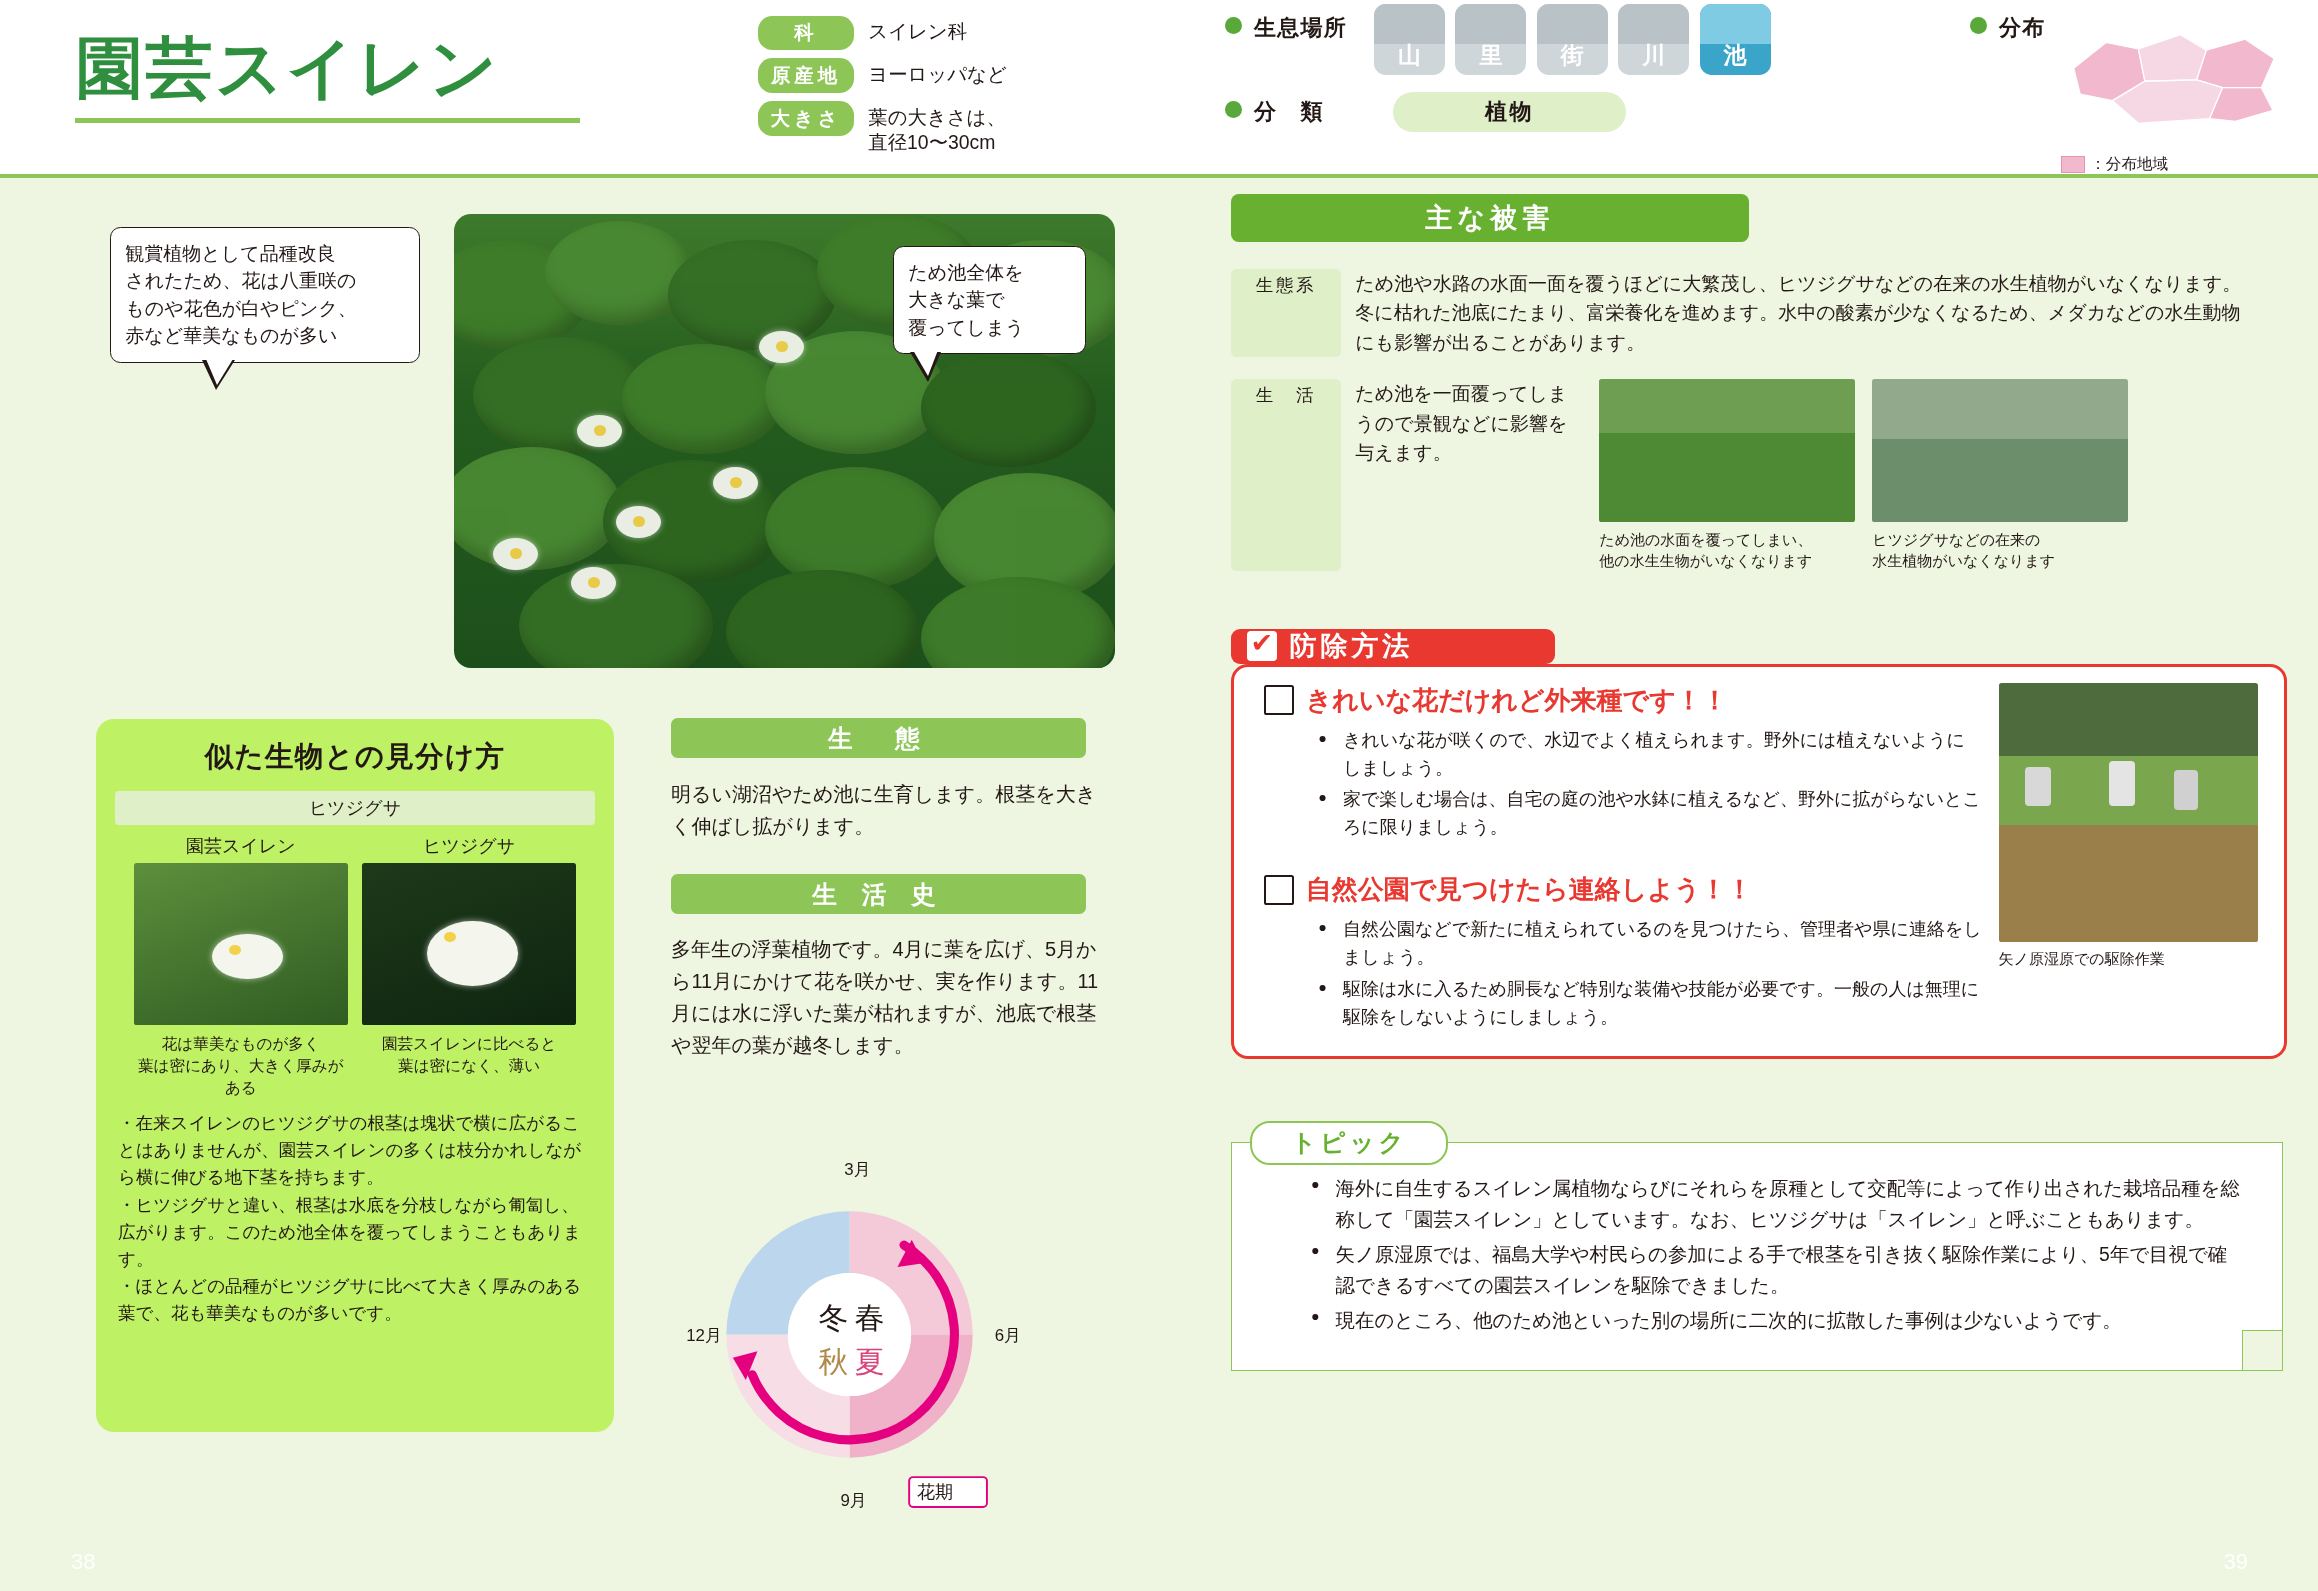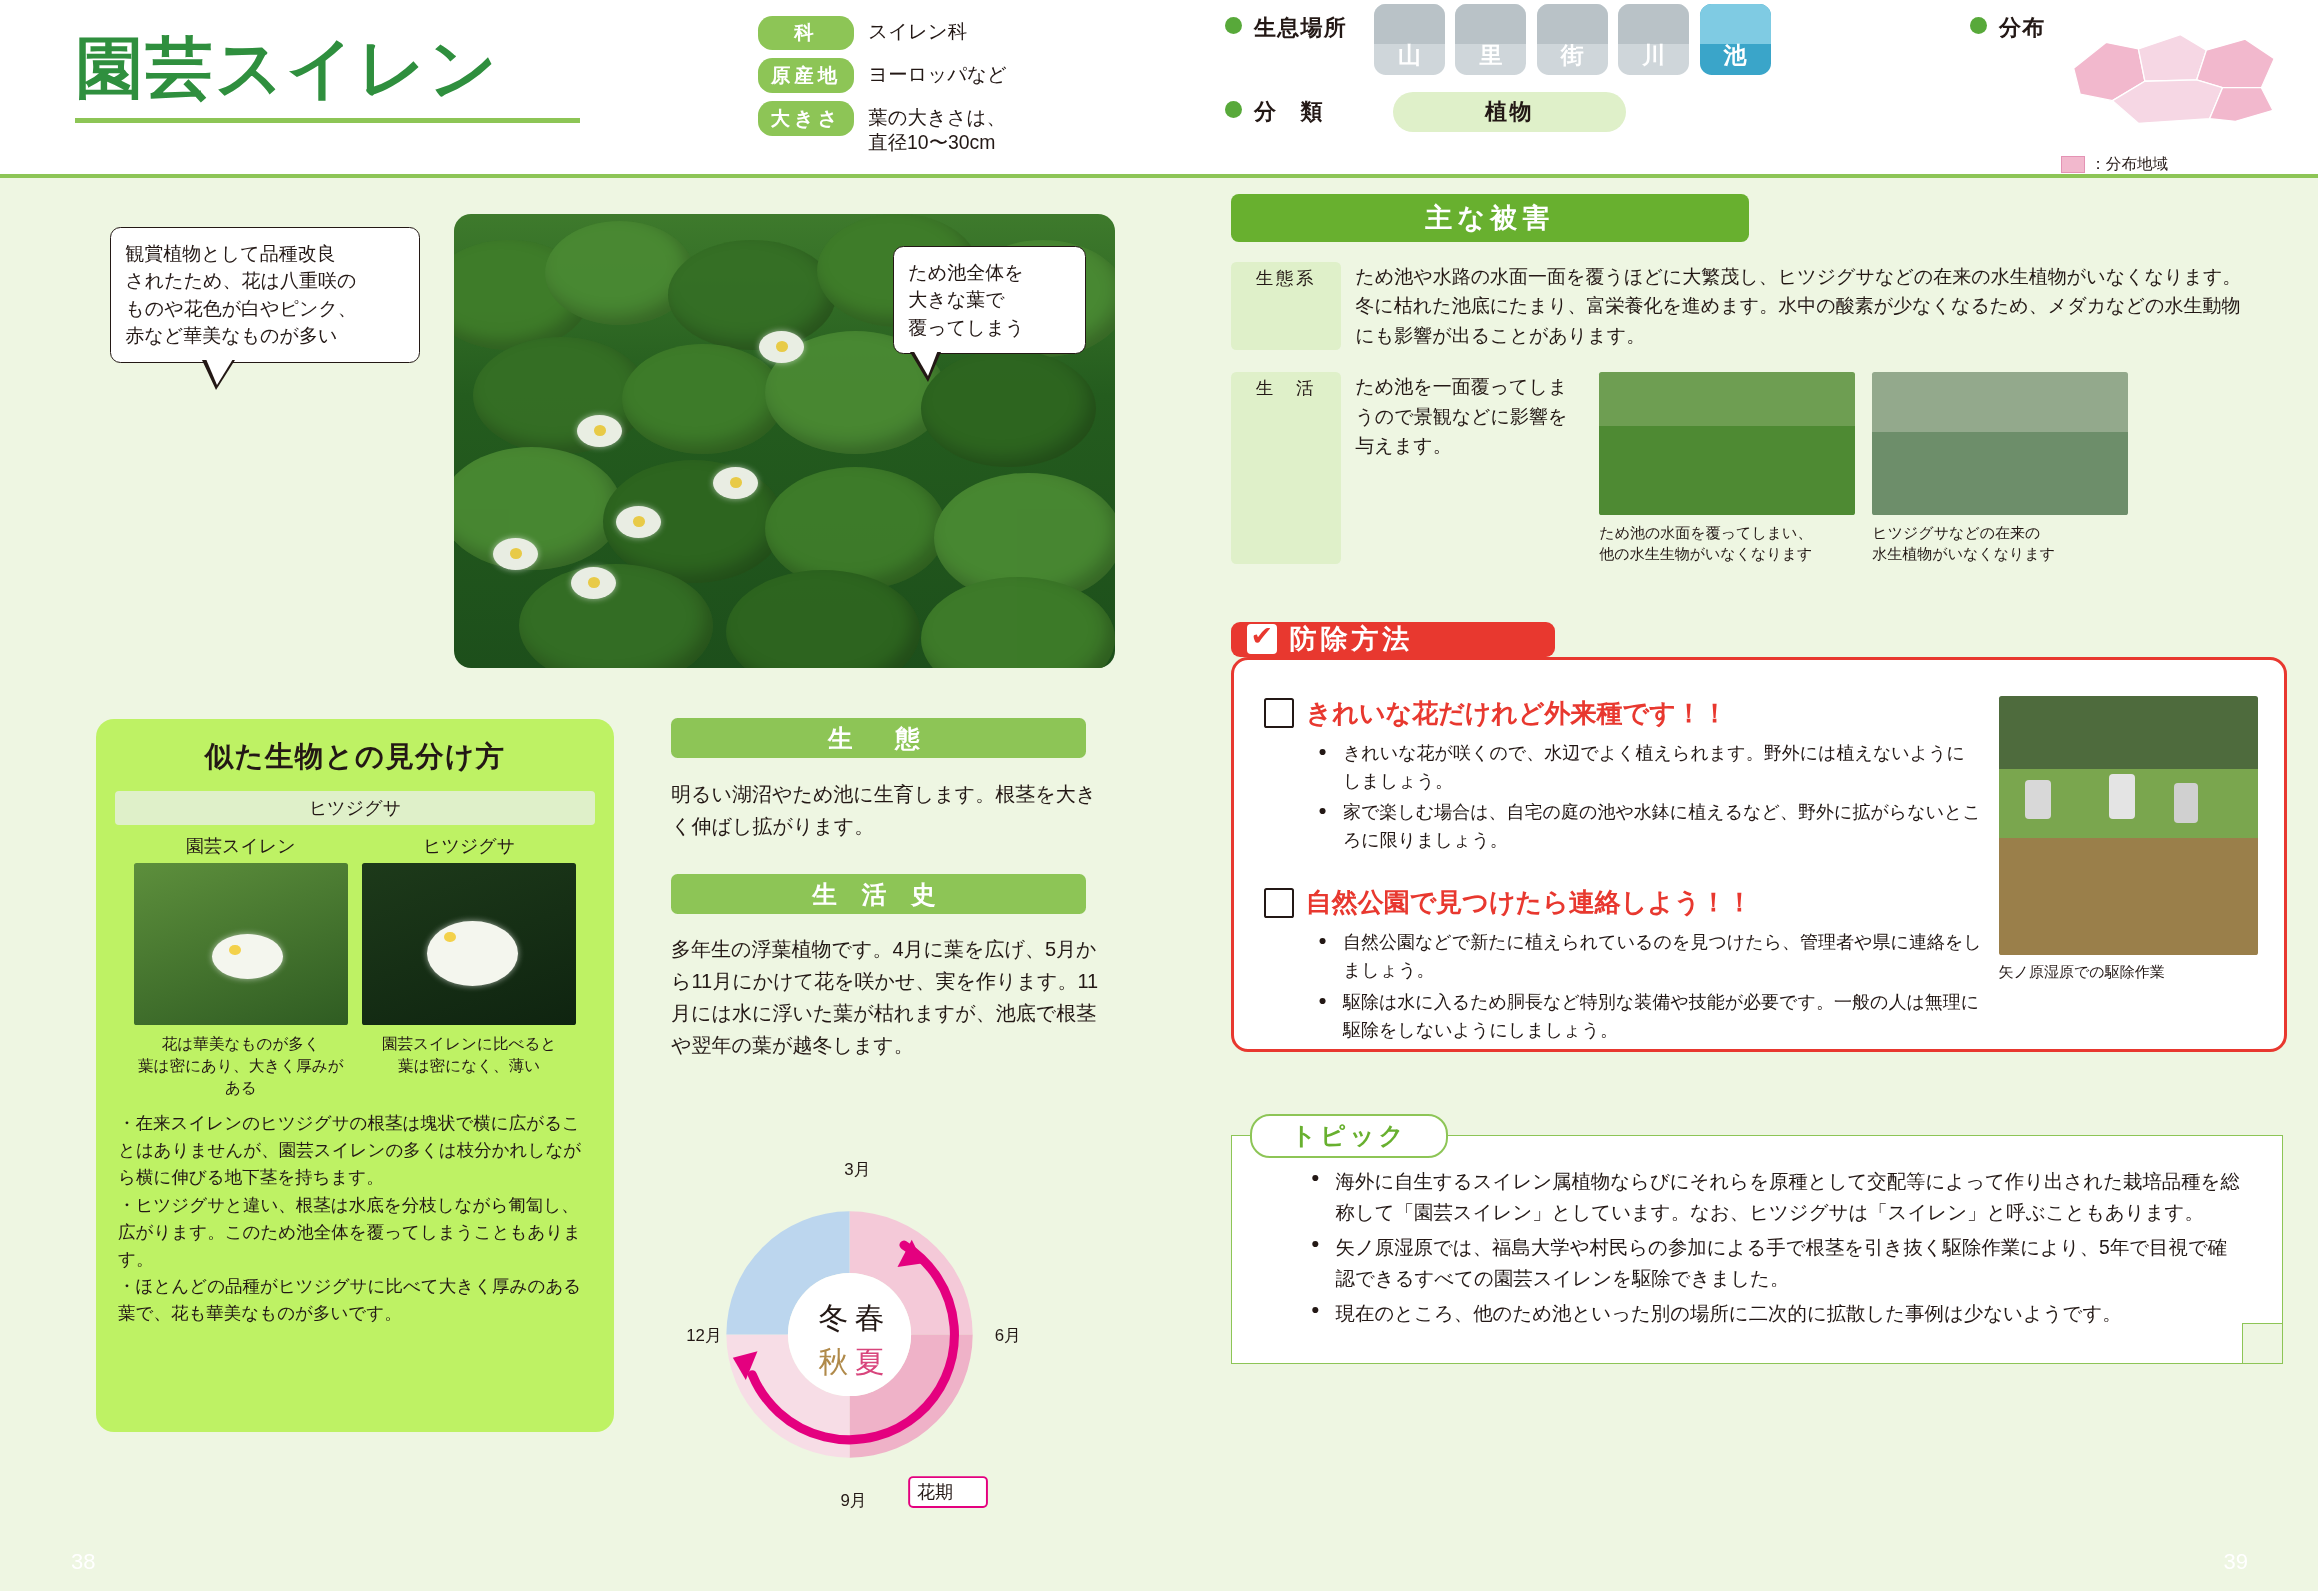--- a/index.html
+++ b/index.html
@@ -102,21 +102,21 @@
   
   .rp{position:absolute;left:1231px;top:194px;width:1050px;}
   .title-band{
     width:518px;height:48px;border-radius:7.8px;background:#68b02f;color:#ffffff;
     font-size:27px;font-weight:bold;display:flex;align-items:center;justify-content:center;letter-spacing:5.2px;
   }
   .tag{
     display:inline-block;background:#dff0c9;border-radius:5.2px;font-size:17.5px;
     padding:3.9px 0;width:110px;text-align:center;letter-spacing:2.6px;color:#231815;
   }
-  .dmg-row{display:flex;margin-top:20px;}
+  .dmg-row{display:flex;margin-top:27px;}
   .dmg-body{font-size:19px;line-height:1.55;margin-left:14.3px;}
   .thumb{width:256px;height:143px;border-radius:2.6px;overflow:hidden;}
   .thumb.a{background:linear-gradient(180deg,#6e9e52 0 38%,#4e8a33 38% 100%);}
   .thumb.b{background:linear-gradient(180deg,#93a98c 0 42%,#6d8e6a 42% 100%);}
   .thumb-cap{font-size:15px;line-height:1.4;margin-top:6.5px;}
   .bouzyo-tab{
     position:absolute;left:0;top:0;width:324px;height:35px;border-radius:9px;background:#e8382f;
     color:#ffffff;font-size:27px;font-weight:bold;display:flex;align-items:center;letter-spacing:3.9px;padding-left:15.6px;box-sizing:border-box;
   }
   .chk{
@@ -338,21 +338,21 @@
       </div>
       <div style="margin-left:17px">
         <div class="thumb b"></div>
         <div class="thumb-cap" style="white-space:pre-line">ヒツジグサなどの在来の
 水生植物がいなくなります</div>
       </div>
     </div>
 
     <div style="position:relative;margin-top:58px;height:447px">
       <div class="bouzyo-box">
-        <div style="padding:36px 26px 0 30px;display:flex;">
+        <div style="padding:16px 26px 0 30px;display:flex;">
           <div style="width:719px">
             <div class="bz-head">
               <span class="sqchk"></span>
               <span>きれいな花だけれど外来種です！！</span>
             </div>
             <ul class="bullets">
               <li>きれいな花が咲くので、水辺でよく植えられます。野外には植えないようにしましょう。</li>
               <li>家で楽しむ場合は、自宅の庭の池や水鉢に植えるなど、野外に拡がらないところに限りましょう。</li>
             </ul>
             <div class="bz-head" style="margin-top:30px">

